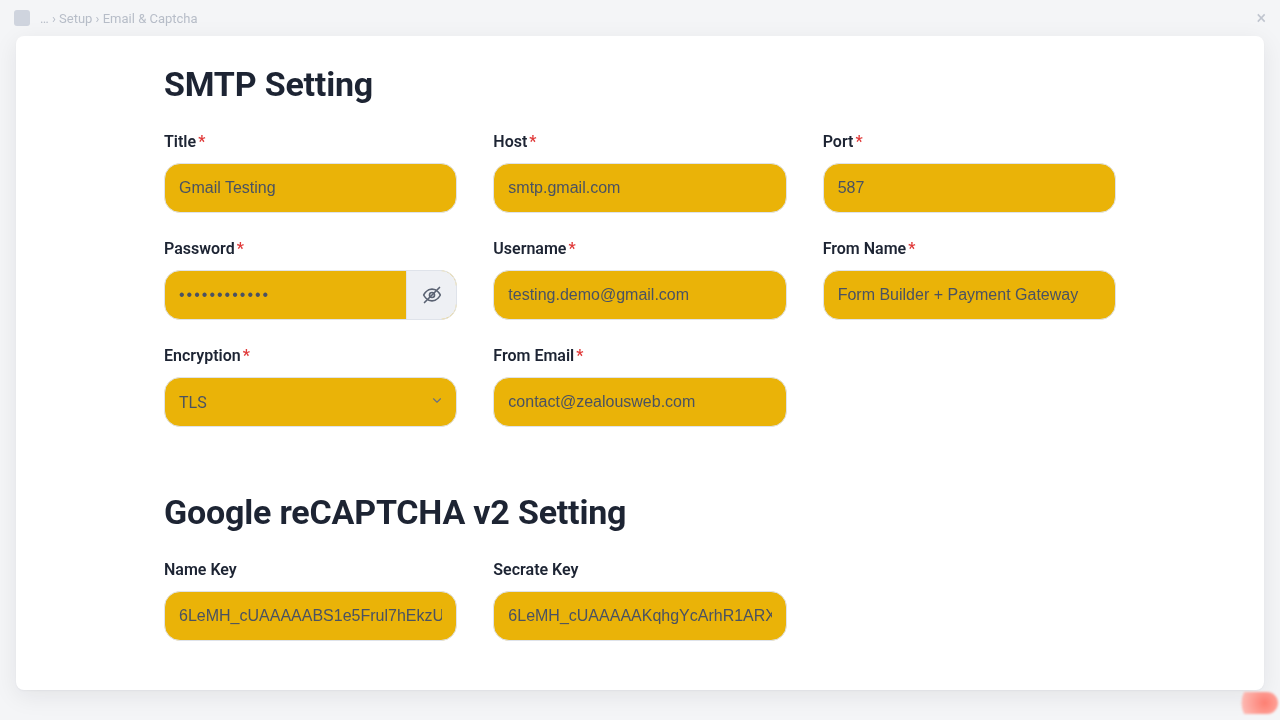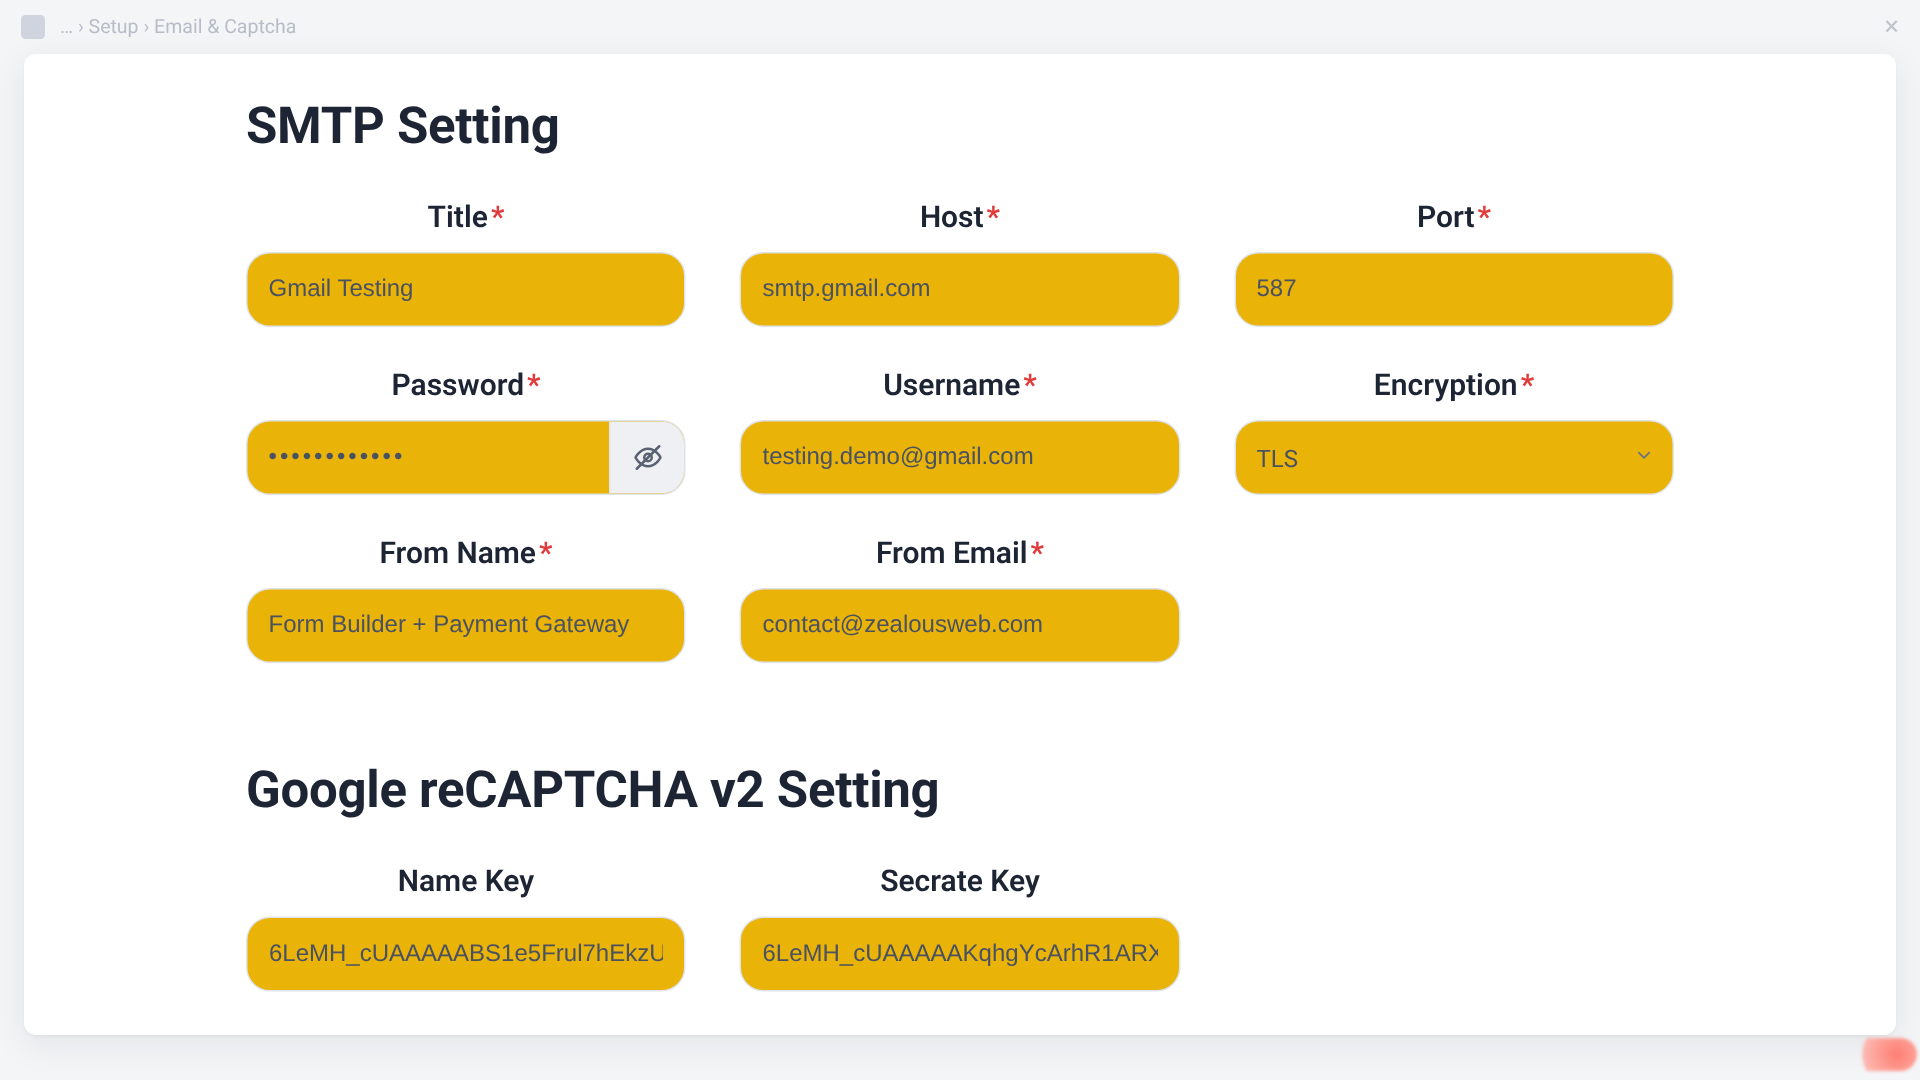--- a/index.html
+++ b/index.html
@@ -56,25 +56,24 @@
     display: grid;
     grid-template-columns: repeat(3, 1fr);
     column-gap: 36px;
     row-gap: 26px;
   }
   .field {
     display: flex;
     flex-direction: column;
   }
   .label {
-    font-size: 20px;
+    font-size: 16px;
     font-weight: 600;
     color: #1d2433;
     margin-bottom: 12px;
-    text-align: center;
   }
   .req { color: #e03a3a; margin-left: 2px; font-weight: 600; }
   .control, .select, .input-group {
     height: 50px;
     border: 1px solid #dfe3ea;
     border-radius: 16px;
     background: #eab308;
     font-size: 16px;
     color: #4a5262;
   }
@@ -189,41 +188,41 @@
 
     <div class="field">
       <div class="label">
         <span>Username</span><span class="req">*</span>
       </div>
       <input class="control" value="testing.demo@gmail.com" style="">
     </div>
 
     <div class="field">
       <div class="label">
+        <span>From Name</span><span class="req">*</span>
+      </div>
+      <input class="control" value="Form Builder + Payment Gateway" style="">
+    </div>
+
+    <div class="field">
+      <div class="label">
         <span>Encryption</span><span class="req">*</span>
       </div>
       <div class="select">
         <span>TLS</span>
         <span class="chev">
           <svg width="14" height="14" viewBox="0 0 24 24" fill="none" stroke="#6b7280" stroke-width="2" stroke-linecap="round" stroke-linejoin="round">
               <polyline points="6 9 12 15 18 9"></polyline>
             </svg>
         </span>
       </div>
     </div>
 
     <div class="field">
       <div class="label">
-        <span>From Name</span><span class="req">*</span>
-      </div>
-      <input class="control" value="Form Builder + Payment Gateway" style="">
-    </div>
-
-    <div class="field">
-      <div class="label">
         <span>From Email</span><span class="req">*</span>
       </div>
       <input class="control" value="contact@zealousweb.com" style="">
     </div>
 
   </div>
 
   <h2 class="section-title second">Google reCAPTCHA v2 Setting</h2>
 
   <div class="grid two">

